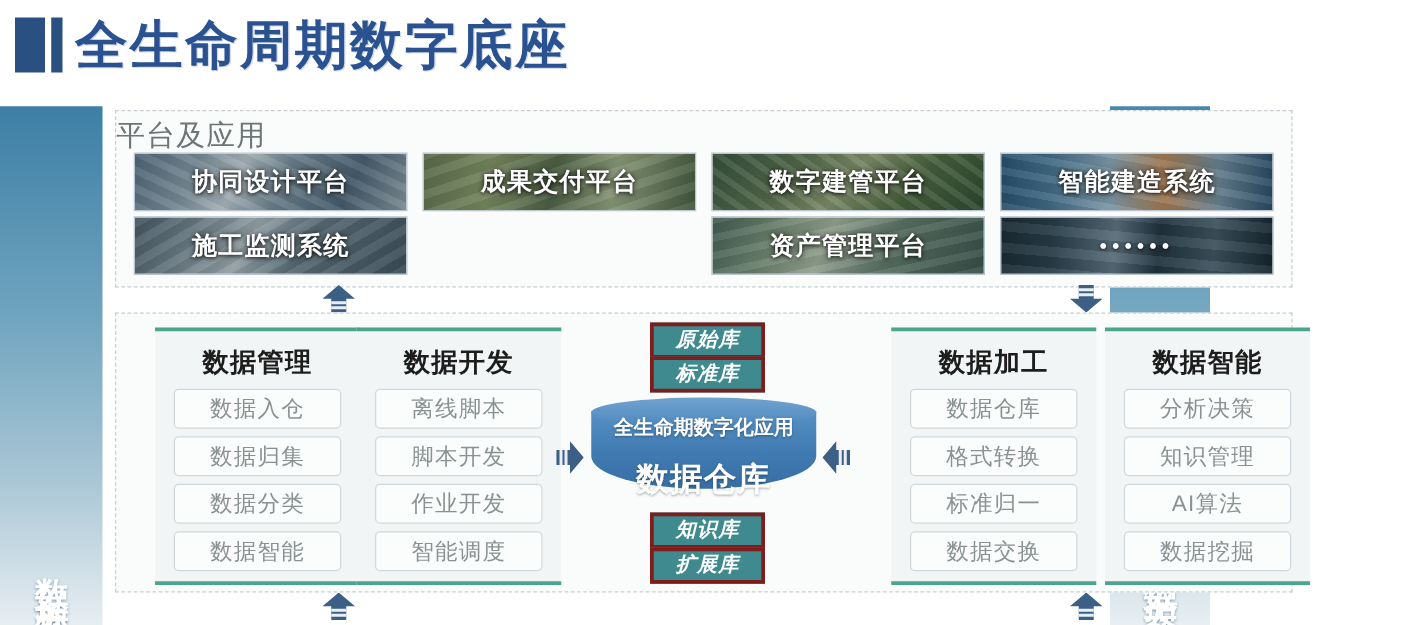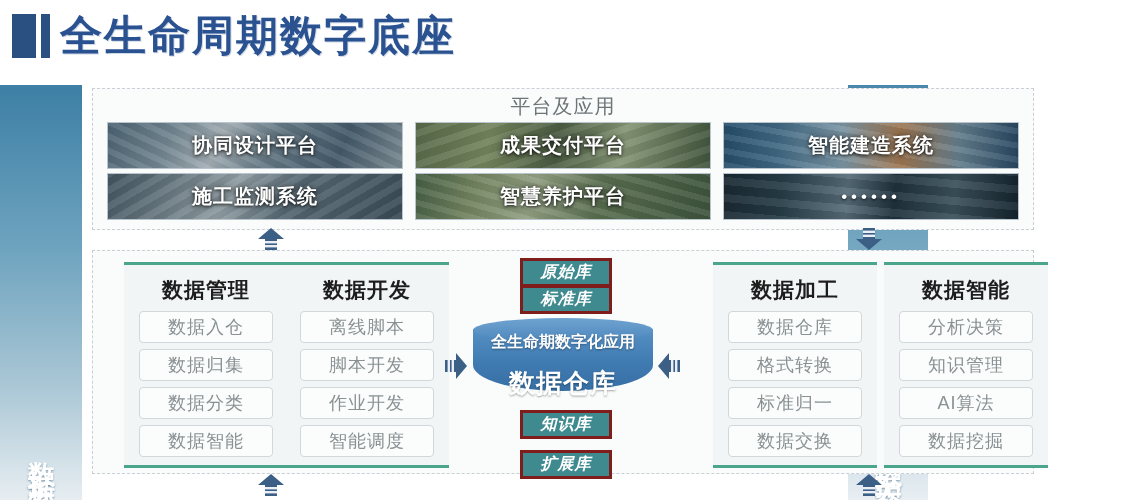--- a/index.html
+++ b/index.html
@@ -1,21 +1,21 @@
 <!DOCTYPE html>
 <html><head>
 <meta charset="utf-8">
 <style>
   html,body{margin:0;padding:0;}
   body{
     width:1125px;height:500px;overflow:hidden;
     background:#ffffff;
     font-family:"Liberation Sans","DejaVu Sans",sans-serif;
   }
-  #root{position:relative;width:928px;height:500px;}
+  #root{position:relative;width:928px;height:500px;padding-left:40px;}
 
   
   .title-bar{position:absolute;left:0;top:0;width:1125px;height:84px;}
   .title-marks{position:absolute;left:12px;top:14px;display:flex;align-items:center;gap:5px;}
   .mark-lg{width:24px;height:44px;background:#2a4f81;}
   .mark-sm{width:9px;height:44px;background:#2a4f81;}
   .title-text{
     position:absolute;left:60px;top:8px;
     font-size:42px;font-weight:bold;color:#2a5190;
     letter-spacing:2px;white-space:nowrap;
@@ -42,22 +42,22 @@
   
   .panel{
     position:absolute;
     border:1px dashed #c9cfd4;
     background:#fafbfb;
   }
   #platform-panel{left:92px;top:88px;width:940px;height:140px;}
   #datacore-panel{left:92px;top:250px;width:940px;height:222px;}
 
   .panel-heading{
-    position:absolute;left:0;right:0;top:4px;text-align:center;
-    font-size:20px;color:#6e7577;letter-spacing:1px;
+    position:absolute;left:0;right:0;top:4px;text-align:left;
+    font-size:23px;color:#6e7577;letter-spacing:1px;
   }
 
   
   .card-grid{position:absolute;left:14px;top:33px;right:14px;display:flex;gap:12px;}
   .card-col{flex:1;display:flex;flex-direction:column;gap:4px;}
   .pcard{
     position:relative;height:45px;border:1px solid #b9c4cc;
     display:flex;align-items:center;justify-content:center;
     overflow:hidden;
   }
@@ -190,25 +190,30 @@
         </div>
         <div class="pcard bg-e">
           <span class="lbl">施工监测系统</span>
         </div>
       </div>
 
       <div class="card-col">
         <div class="pcard bg-b">
           <span class="lbl">成果交付平台</span>
         </div>
-        <div class="pcard bg-f">
-          <span class="lbl">智慧养护平台</span>
-        </div>
       </div>
 
+      <div class="card-col">
+        <div class="pcard bg-c">
+          <span class="lbl">数字建管平台</span>
+        </div>
+        <div class="pcard bg-g">
+          <span class="lbl">资产管理平台</span>
+        </div>
+      </div>
 
       <div class="card-col">
         <div class="pcard bg-d">
           <span class="lbl">智能建造系统</span>
         </div>
         <div class="pcard bg-h">
           <span class="dots">••••••</span>
         </div>
       </div>
 
@@ -297,15 +302,15 @@
   </div>
   <div class="arrow" style="left:658px;top:353px;">
     <svg width="22" height="26" viewBox="0 0 22 26">
       <polygon points="0,13 11,0 11,7 22,7 22,19 11,19 11,26" fill="#3c5f86"></polygon>
       <rect x="13" y="7" width="2.4" height="12" fill="#e9eff5"></rect>
       <rect x="17" y="7" width="2.4" height="12" fill="#e9eff5"></rect>
     </svg>
   </div>
 
   <div class="tag" style="left:520px;top:410px;">知识库</div>
-  <div class="tag" style="left:520px;top:450px;">扩展库</div>
+  <div class="tag" style="left:520px;top:438px;">扩展库</div>
 
 </div>
 
 </body></html>

